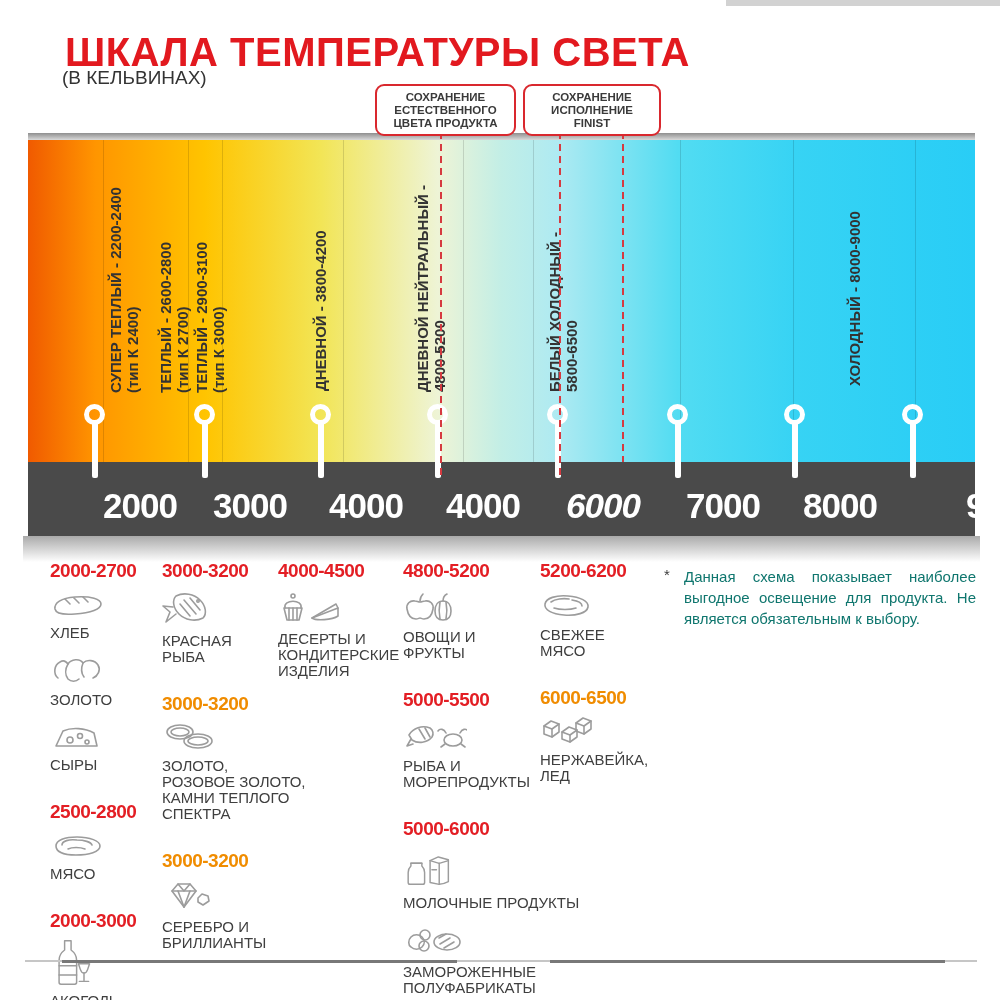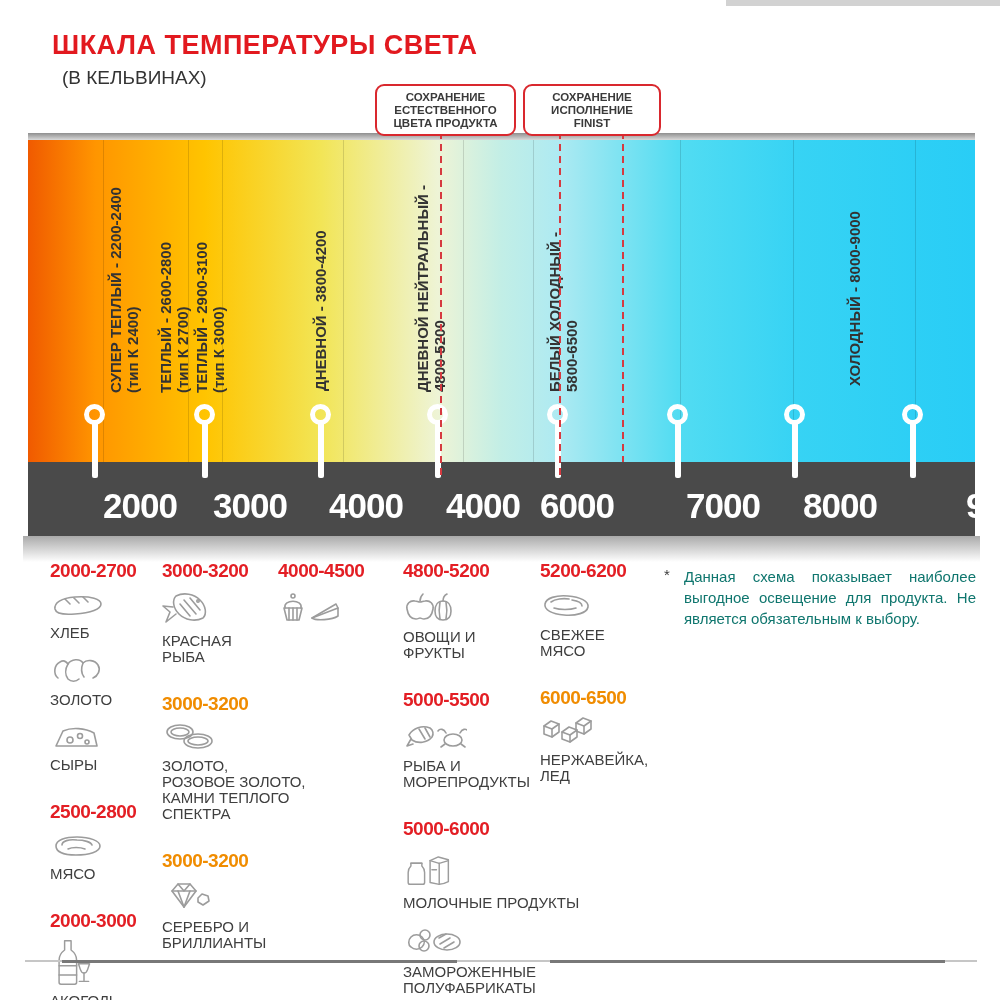--- a/index.html
+++ b/index.html
@@ -1,20 +1,20 @@
 <!DOCTYPE html>
 <html><head>
 <meta charset="utf-8">
 <style>
   html,body{margin:0;padding:0;background:#fff;}
   .stage{position:relative;width:1000px;height:1000px;background:#fff;overflow:hidden;
          font-family:"Liberation Sans","DejaVu Sans",sans-serif;}
   .abs{position:absolute;}
   .top-strip{left:726px;top:0;width:274px;height:6px;background:#d2d2d2;}
-  .title{left:52px;top:30px;font-size:27px;font-weight:bold;color:#e2191f;letter-spacing:.5px;white-space:nowrap;}
+  .title{left:65px;top:30px;font-size:40px;font-weight:bold;color:#e2191f;letter-spacing:.5px;white-space:nowrap;}
   .subtitle{left:62px;top:67px;font-size:19px;color:#333;}
   .callout{top:84px;height:48px;border:2px solid #d9282e;border-radius:9px;background:#fff;
            display:flex;flex-direction:column;justify-content:center;align-items:center;
            font-size:11.5px;font-weight:bold;color:#3a3a3a;line-height:13px;text-align:center;z-index:6;}
   .band-shadow{left:28px;top:133px;width:947px;height:7px;background:linear-gradient(#8f8f8f,#d9d9d9);}
   .band{left:28px;top:140px;width:947px;height:322px;
         background:linear-gradient(90deg,#f05a00 0%,#ff9500 7.1%,#ffc400 18.7%,#f2e556 30.9%,
         #eef4d6 43.3%,#c2eee6 50%,#aeeaf2 56%,#52dcf2 68.6%,#37d3f4 81%,#2dcff5 93.5%,#29cdf6 100%);z-index:1;}
   .vline{position:absolute;top:0;width:1px;height:100%;background:rgba(0,0,0,.13);}
   .zone-label{z-index:3;transform:rotate(-90deg);transform-origin:0 0;white-space:nowrap;
@@ -112,21 +112,21 @@
       <div class="abs stem" style="left: 202px; top: 422px; height: 56px;"></div>
       <div class="abs tick" style="left: 205px;">3000</div>
       <div class="abs ring" style="left: 310px; top: 404px;"></div>
       <div class="abs stem" style="left: 318px; top: 422px; height: 56px;"></div>
       <div class="abs tick" style="left: 321px;">4000</div>
       <div class="abs ring" style="left: 427px; top: 404px;"></div>
       <div class="abs stem" style="left: 435px; top: 422px; height: 56px;"></div>
       <div class="abs tick" style="left: 438px;">4000</div>
       <div class="abs ring" style="left: 547px; top: 404px;"></div>
       <div class="abs stem" style="left: 555px; top: 422px; height: 56px;"></div>
-      <div class="abs tick" style="left: 532px;">6000</div>
+      <div class="abs tick" style="left: 558px; font-style: italic;">6000</div>
       <div class="abs ring" style="left: 667px; top: 404px;"></div>
       <div class="abs stem" style="left: 675px; top: 422px; height: 56px;"></div>
       <div class="abs tick" style="left: 678px;">7000</div>
       <div class="abs ring" style="left: 784px; top: 404px;"></div>
       <div class="abs stem" style="left: 792px; top: 422px; height: 56px;"></div>
       <div class="abs tick" style="left: 795px;">8000</div>
       <div class="abs ring" style="left: 902px; top: 404px;"></div>
       <div class="abs stem" style="left: 910px; top: 422px; height: 56px;"></div>
       <div class="abs tick" style="left: 958px;">9000</div>
     </div>
@@ -242,20 +242,23 @@
             <span class="picon"><svg width="66" height="36" viewBox="0 0 66 36">
                 <path d="M6 20 h18 l-3 12 h-12 Z"></path>
                 <path d="M11 20 v12"></path>
                 <path d="M15 20 v12"></path>
                 <path d="M19 20 v12"></path>
                 <path d="M7 20 c-2-9 18-9 16 0"></path>
                 <circle cx="15" cy="8" r="2"></circle>
                 <path d="M34 30 l26-10 v8 c-6 4-22 5-26 2 Z"></path>
                 <path d="M34 30 l24-14 2 4"></path>
               </svg></span>
+            <div class="plabel">ДЕСЕРТЫ И
+КОНДИТЕРСКИЕ
+ИЗДЕЛИЯ</div>
           </div>
         </div>
       </div>
       <div class="abs col" style="left: 403px; width: 185px;">
         <div class="pgroup">
           <div class="range red">4800-5200</div>
           <div class="pitem">
             <span class="picon"><svg width="52" height="34" viewBox="0 0 52 34">
                 <path d="M12 13 c-5-1-9 3-8 8 c1 6 4 10 9 10 c2 0 3-1 4-1 c1 0 2 1 4 1 c5 0 8-4 9-10 c1-5-3-9-8-8 c-2 0-3 1-5 1 c-2 0-3-1-5-1 Z"></path>
                 <path d="M17 13 c0-3 1-5 3-7"></path>

